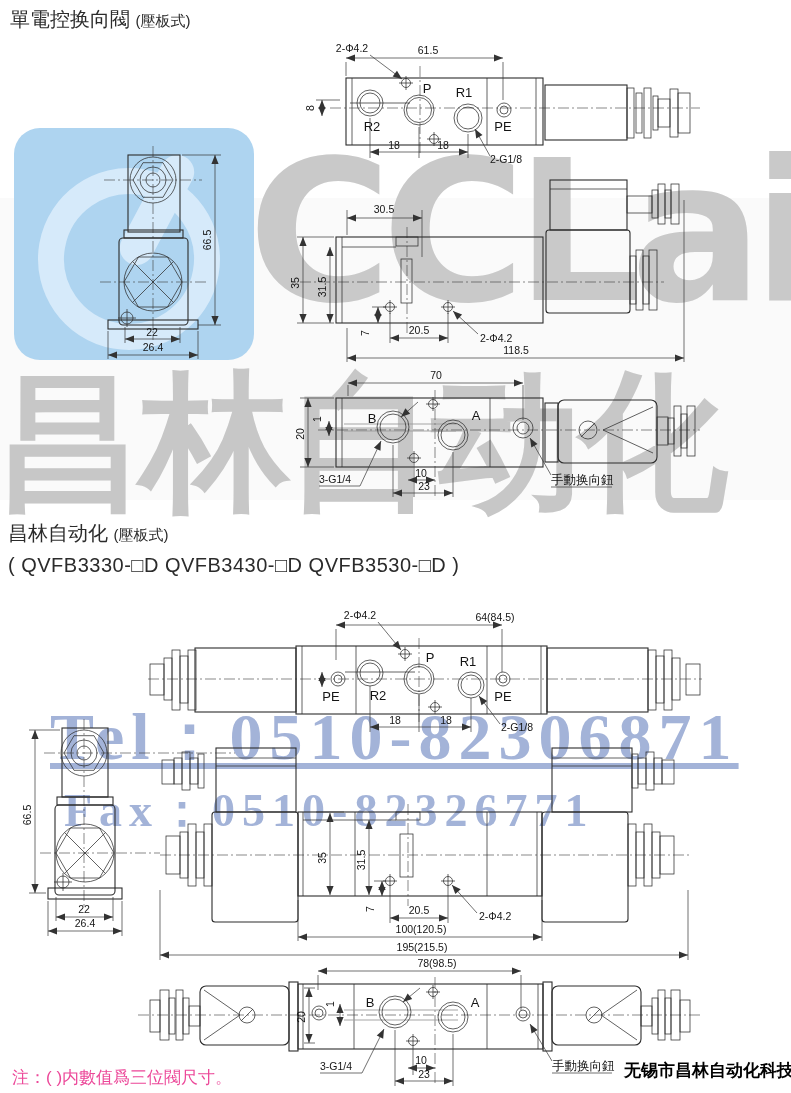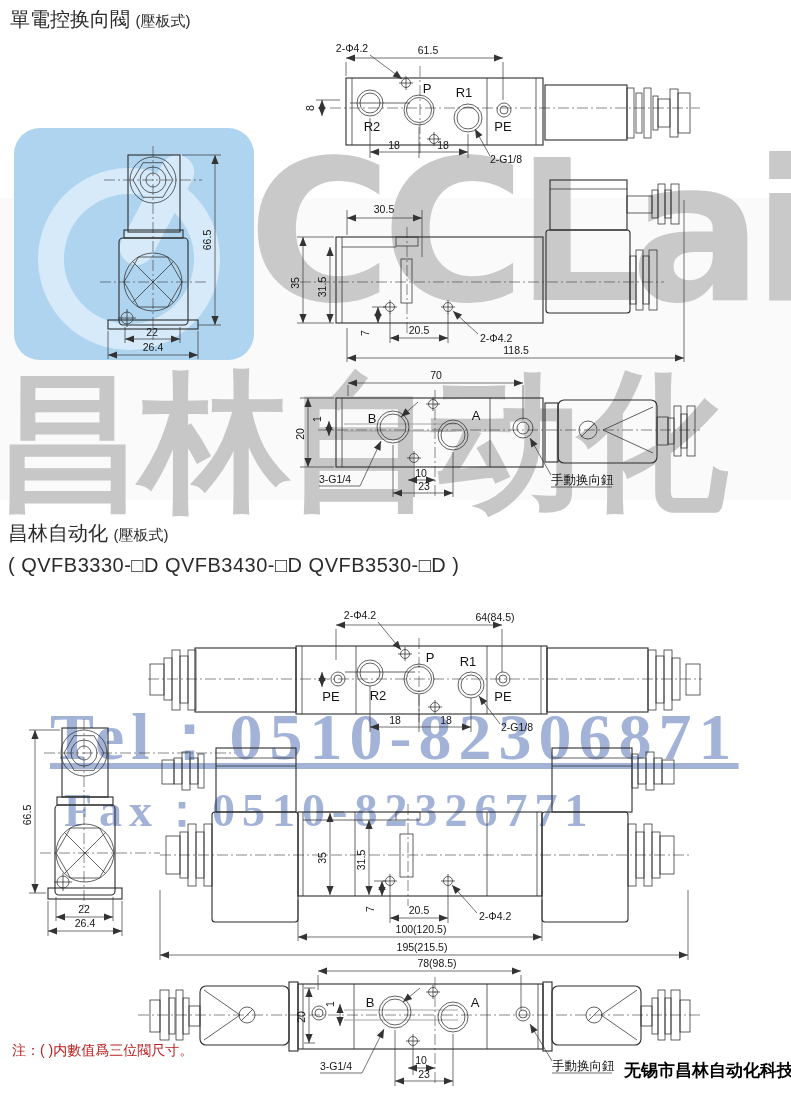--- a/index.html
+++ b/index.html
@@ -32,21 +32,21 @@
   .pt{font-size:13px;fill:#141414;}
   .mt{font-size:12.5px;fill:#141414;}
   
   .hdr{position:absolute;z-index:3;color:#2b2b2b;white-space:nowrap;}
   #s1-title{left:10px;top:6px;font-size:20px;}
   #s1-model{left:10px;top:33px;font-size:21px;letter-spacing:1px;}
   #s2-title{left:8px;top:520px;font-size:20px;}
   #s2-model{left:8px;top:549px;font-size:21px;letter-spacing:1px;}
   #s2-variants{left:8px;top:554px;font-size:20px;letter-spacing:0.5px;}
   .sub{font-size:15px;}
-  #f-note{left:12px;top:1042px;font-size:14px;color:#b91c1c;}
+  #f-note{left:12px;top:1066px;font-size:17px;color:#ec4899;}
   #f-company{left:624px;top:1059px;font-size:17px;font-weight:bold;color:#000;}
 </style>
 </head>
 <body>
 
 <div id="page">
 
   <div class="wm" id="wm-band"></div>
   <div class="wm" id="wm-patch" style="background: rgb(174, 212, 240);"></div>
   <div class="wm" id="wm-swoosh" style="border-color: rgb(214, 234, 250);"></div>

